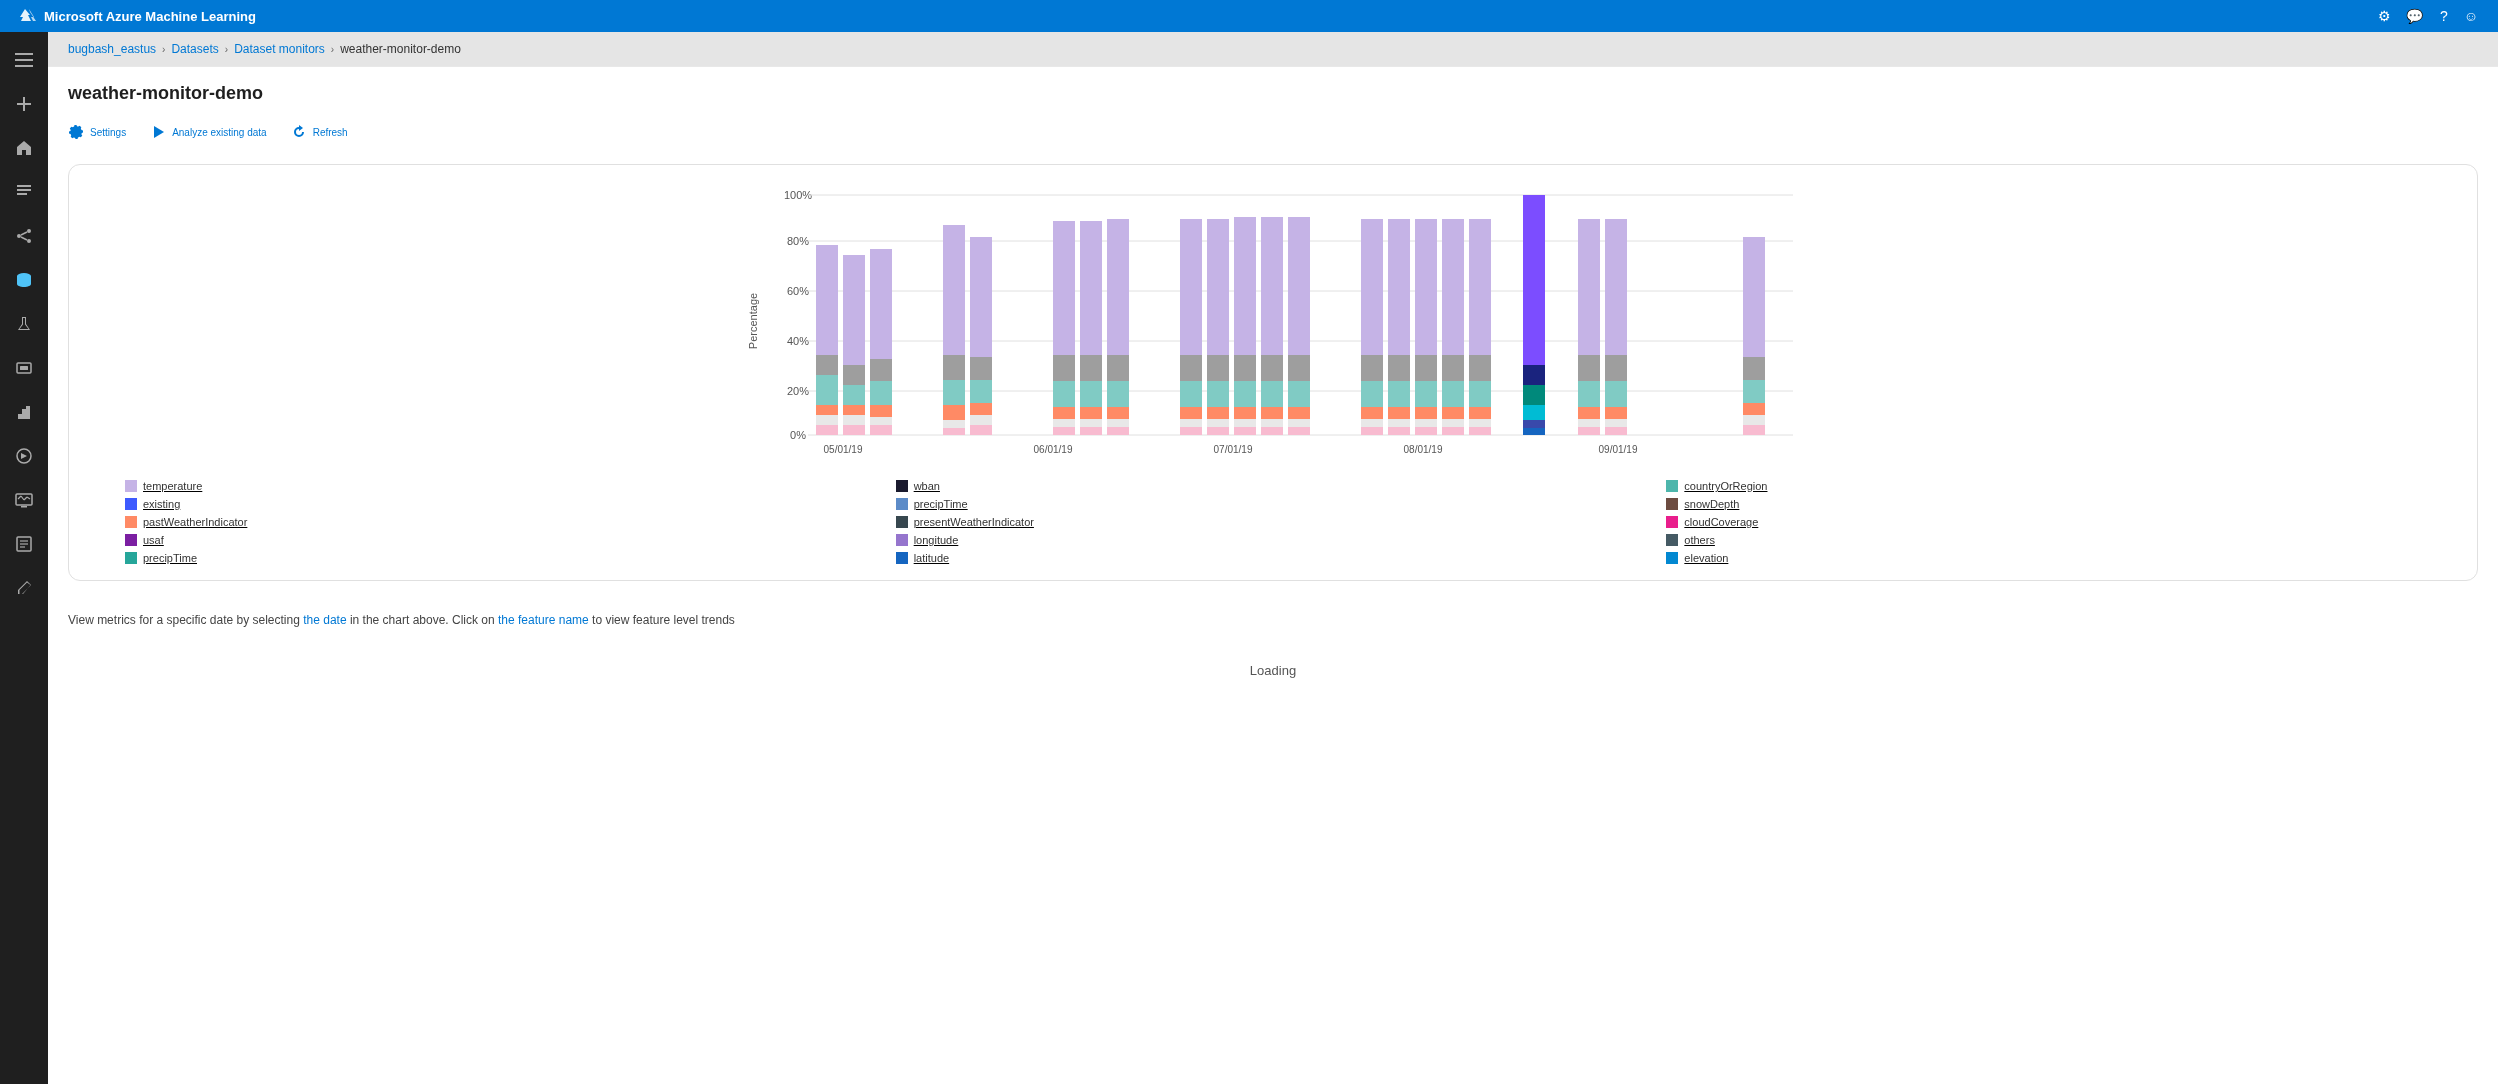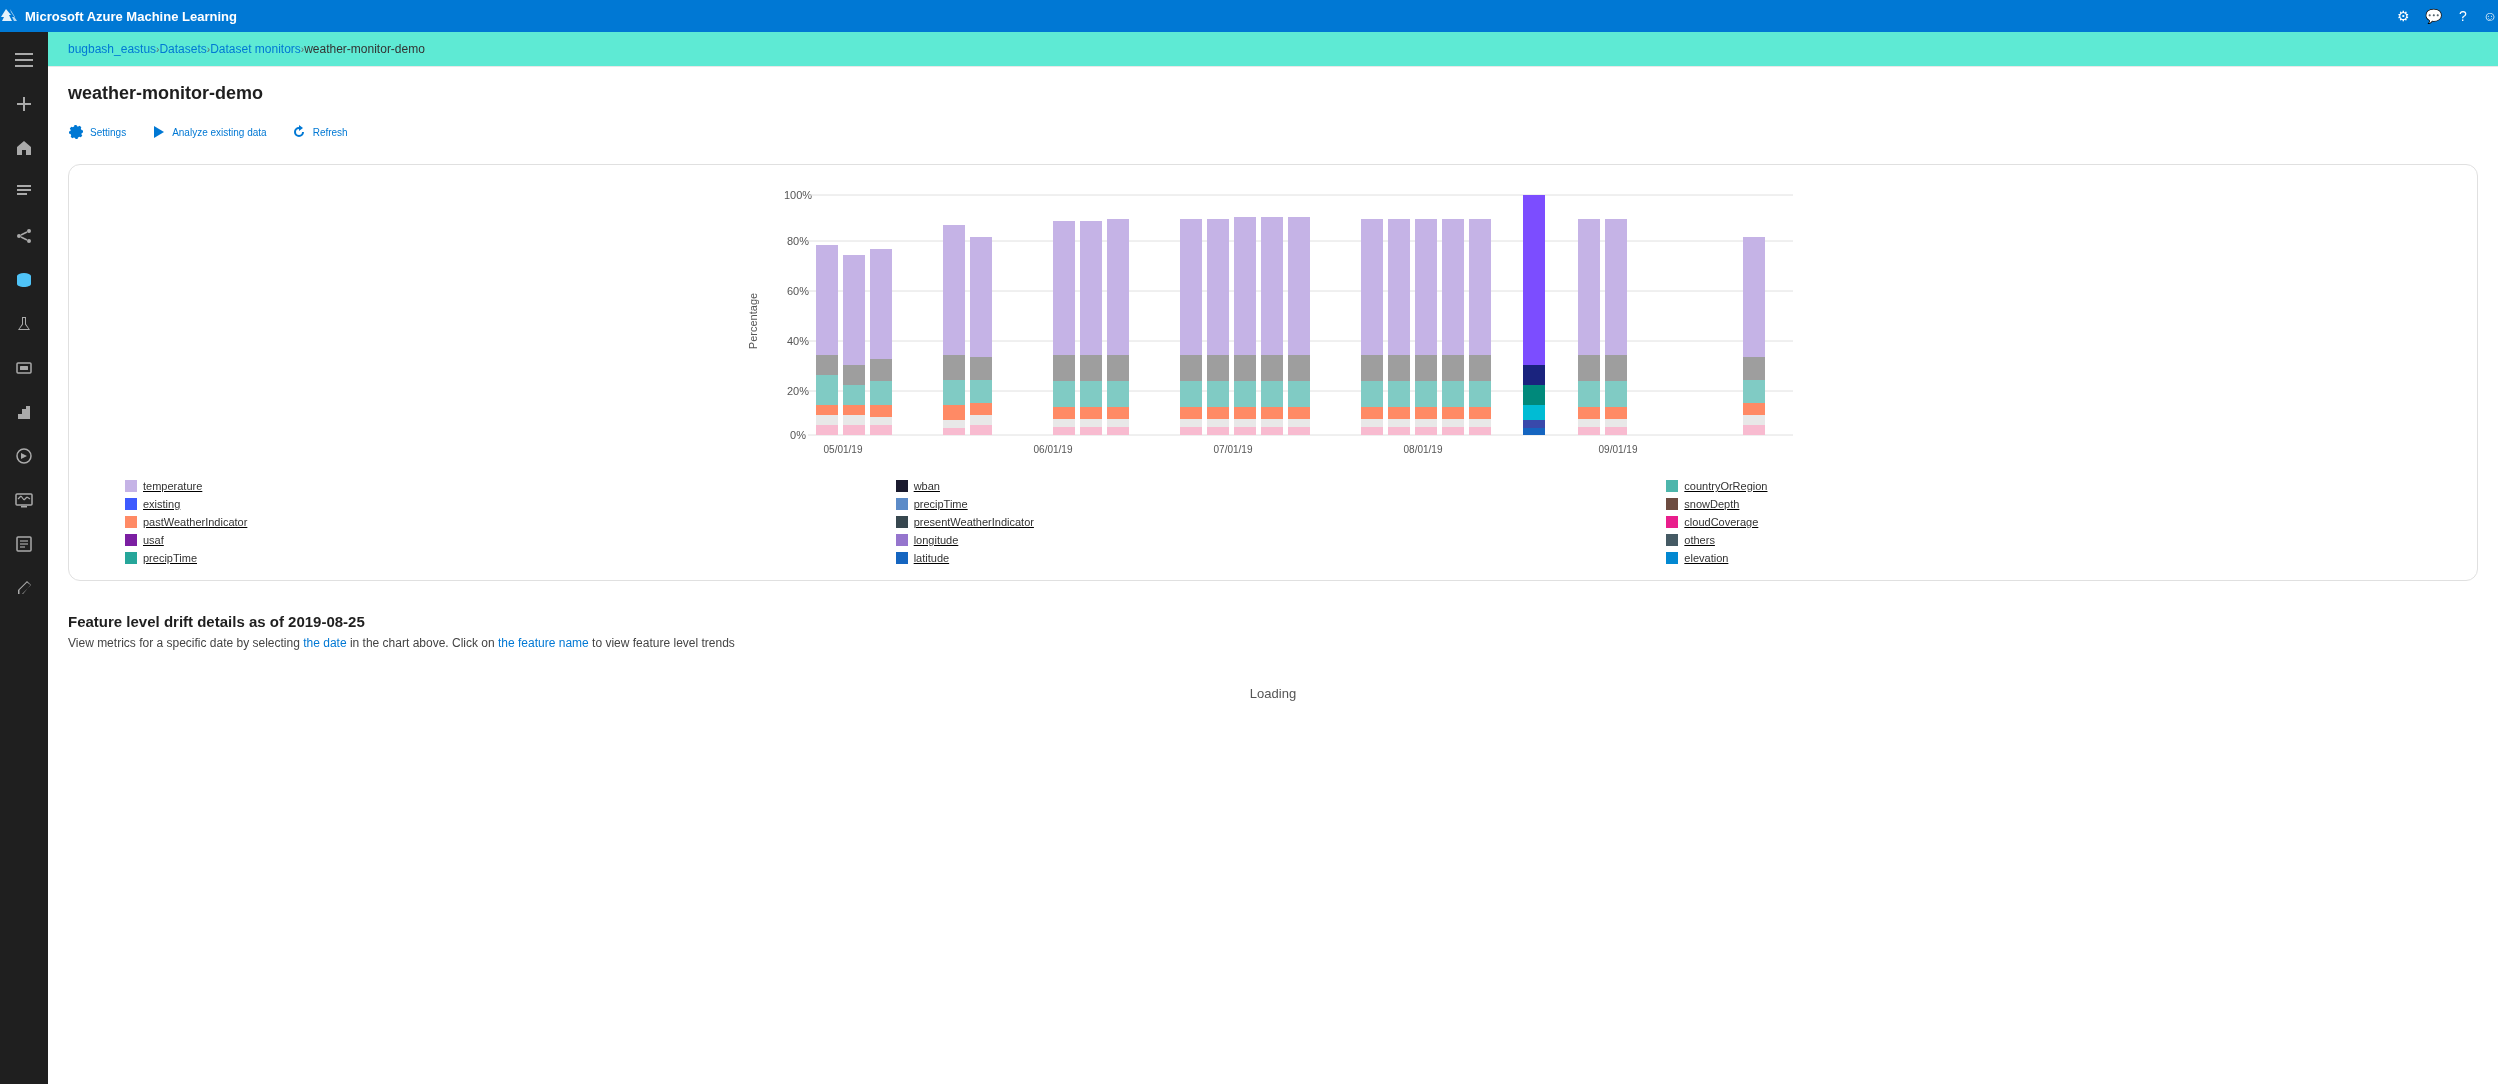--- a/index.html
+++ b/index.html
@@ -5,21 +5,21 @@
     * { box-sizing: border-box; margin: 0; padding: 0; }
     body { font-family: 'Segoe UI', Arial, sans-serif; font-size: 13px; background: #f5f5f5; overflow: hidden; }
 
     
     .topbar {
       background: #0078d4;
       height: 32px;
       display: flex;
       align-items: center;
       justify-content: space-between;
-      padding: 0 1px;
+      padding: 0 20px;
       color: white;
     }
     .topbar-left { display: flex; align-items: center; gap: 8px; font-size: 13px; font-weight: 600; }
     .topbar-left svg { width: 16px; height: 16px; }
     .topbar-right { display: flex; align-items: center; gap: 16px; }
     .topbar-right span { font-size: 14px; cursor: pointer; }
 
     
     .layout { display: flex; height: calc(100vh - 32px); }
 
@@ -52,25 +52,26 @@
       display: flex;
       flex-direction: column;
       overflow: hidden;
       background: white;
     }
 
     
     .breadcrumb {
       display: flex;
       align-items: center;
+      gap: 6px;
       padding: 10px 20px;
       font-size: 12px;
       color: #0078d4;
       border-bottom: 1px solid #e8e8e8;
-      background: #5eead4;
+      background: #e5e5e5;
     }
     .breadcrumb-sep { color: #666; font-size: 10px; }
     .breadcrumb-current { color: #333; }
 
     
     .content {
       flex: 1;
       overflow-y: auto;
       padding: 16px 20px;
       background: white;
@@ -539,21 +540,20 @@
             <span>latitude</span>
           </div>
           <div class="legend-item">
             <div class="legend-color" style="background:#0288d1;"></div>
             <span>elevation</span>
           </div>
         </div>
       </div>
 
       <div class="feature-section">
-        <h2 class="feature-title">Feature level drift details as of 2019-08-25</h2>
         <p class="feature-subtitle">
           View metrics for a specific date by selecting <a>the date</a> in the chart above. Click on <a>the feature name</a> to view feature level trends
         </p>
         <div class="loading">Loading</div>
       </div>
 
     </div>
   </div>
 </div>
 

